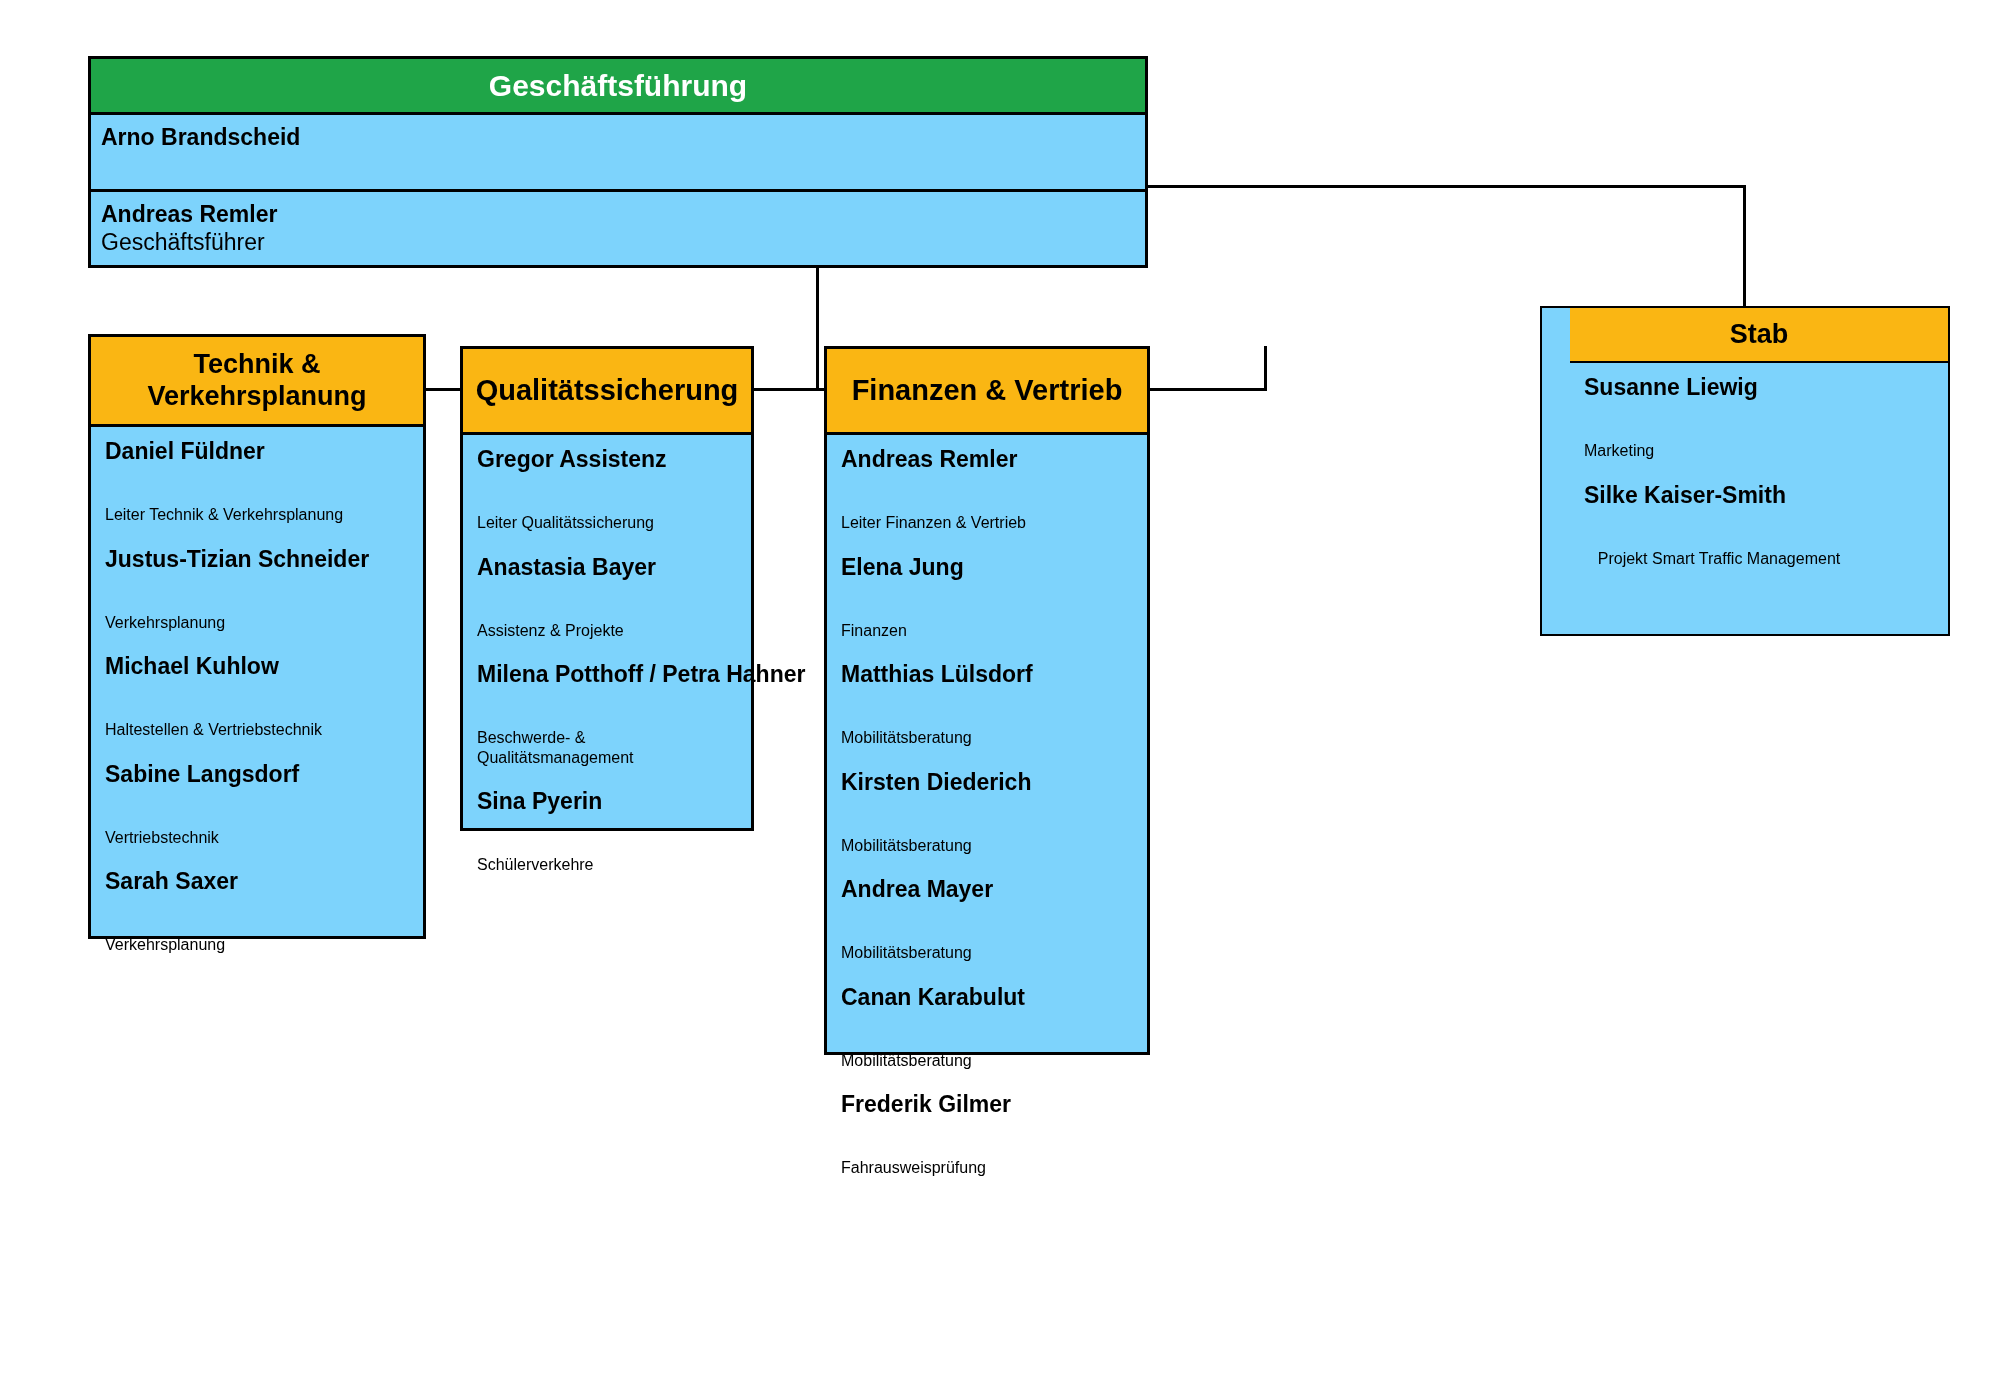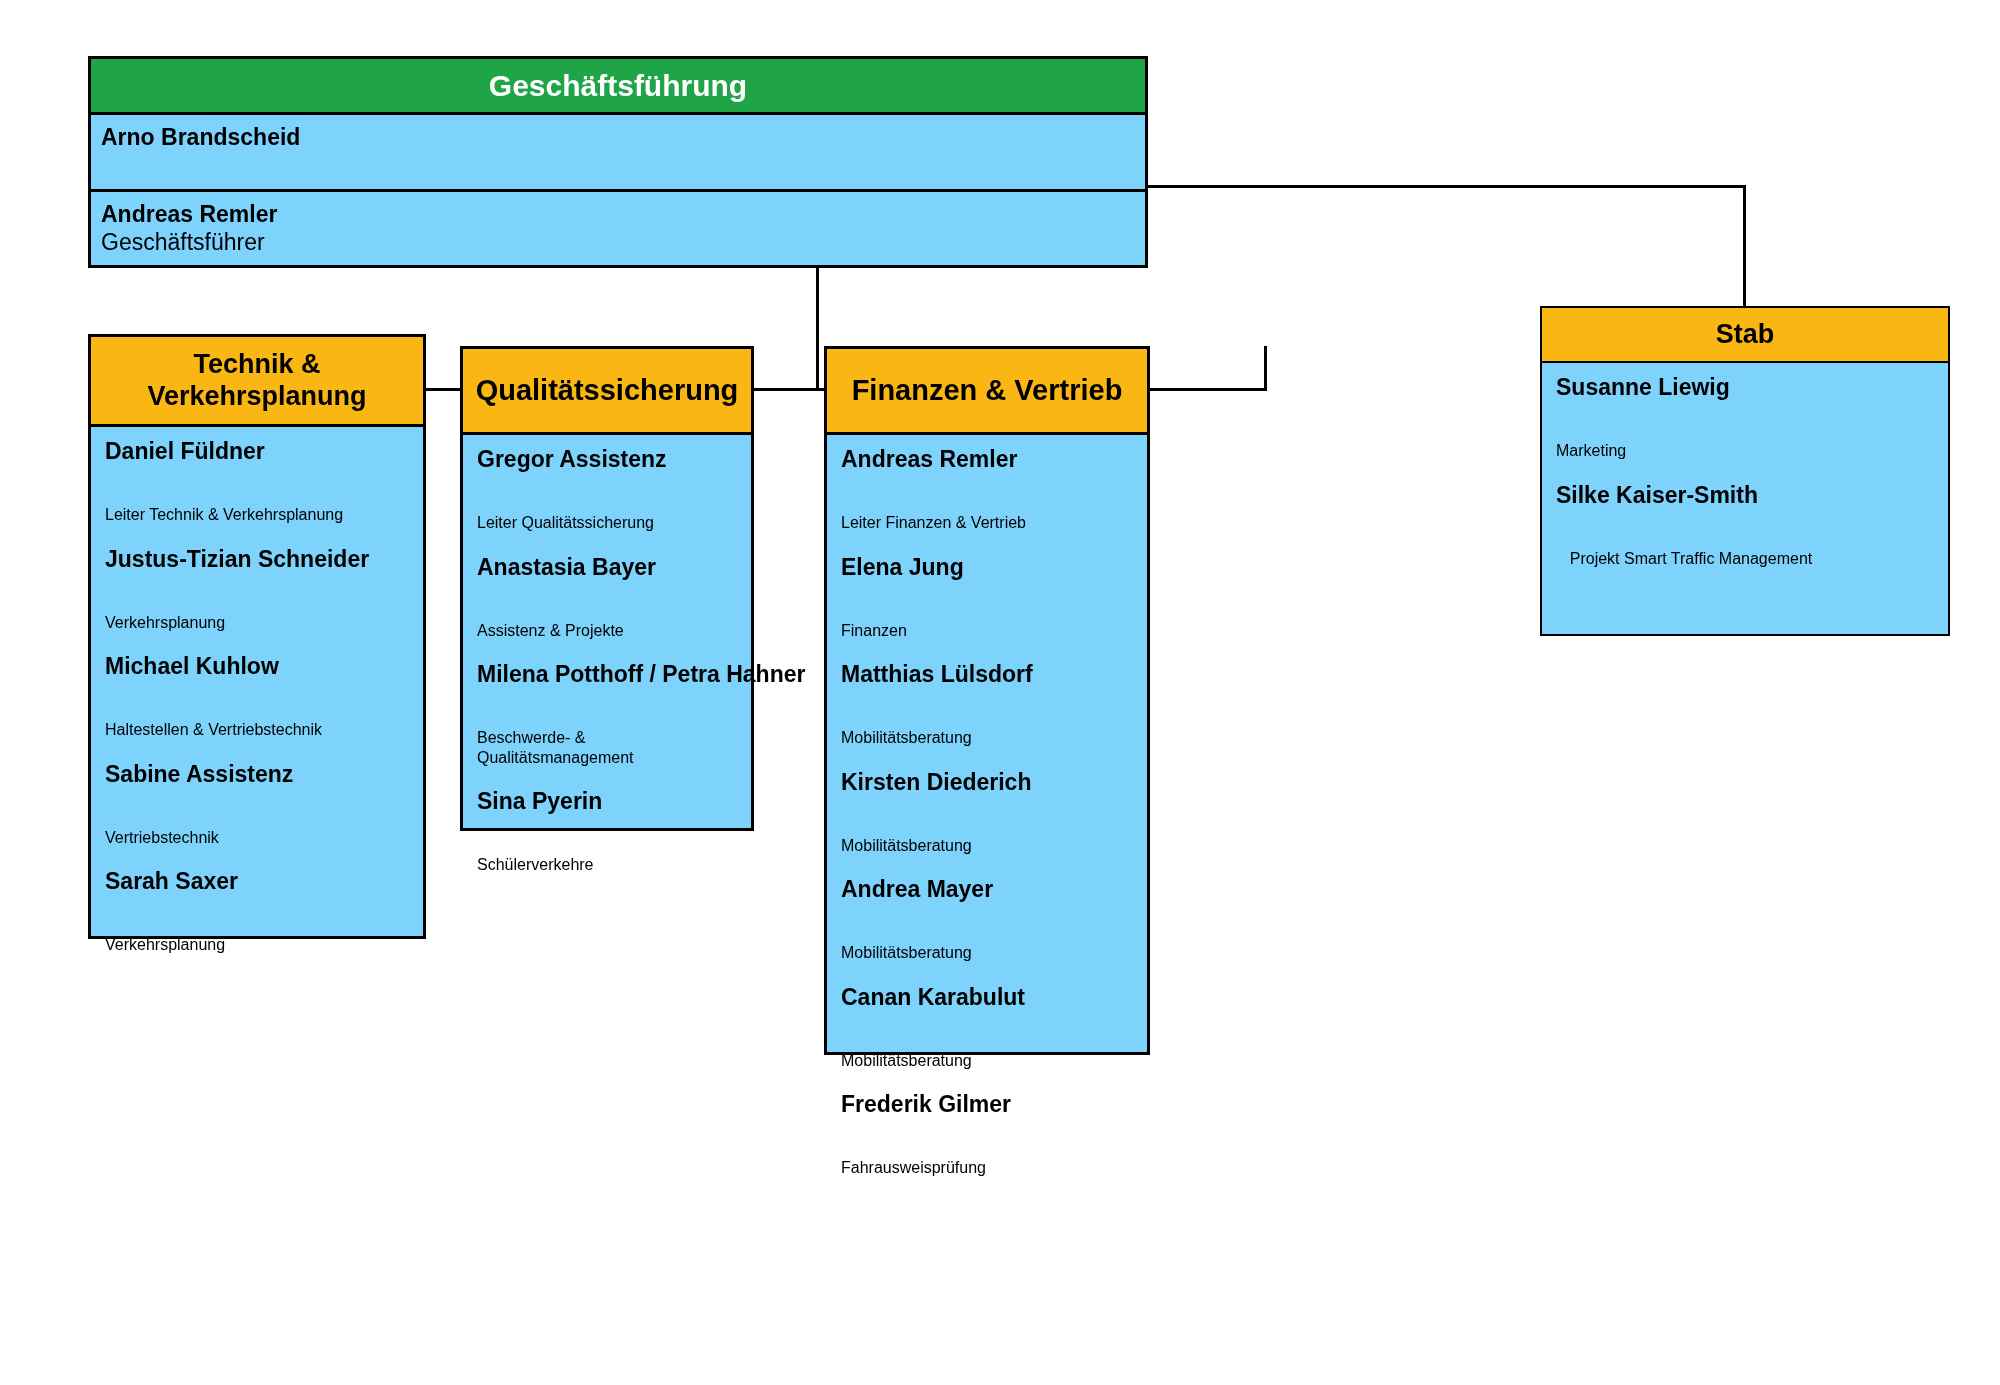--- a/index.html
+++ b/index.html
@@ -106,21 +106,21 @@
   
   #dept-0 { left: 88px;  top: 334px; width: 338px;  height: 605px; }
   #dept-0 .hdr { height: 90px; }
 
   #dept-1 { left: 460px; top: 346px; width: 294px;  height: 485px; }
   #dept-1 .hdr { height: 86px; }
 
   #dept-2 { left: 824px; top: 346px; width: 326px;  height: 709px; }
   #dept-2 .hdr { height: 86px; }
 
-  #staff-box { left: 1192px; top: 306px; width: 324px; height: 187px; }
+  #staff-box { left: 1192px; top: 306px; width: 324px; height: 187px; padding-left: 28px; }
   #staff-box .hdr { height: 48px; font-size: 27px; }
 
   
   #staff-box { border: 2px solid #000000; }
   #staff-box .hdr { border-bottom: 2px solid #000000; }
 
   
   .line {
     position: absolute;
     background: #000000;
@@ -226,21 +226,21 @@
       </div>
       <div class="person">
         <div class="pname">Justus-Tizian Schneider</div>
         <div class="prole">Verkehrsplanung</div>
       </div>
       <div class="person">
         <div class="pname">Michael Kuhlow</div>
         <div class="prole">Haltestellen &amp; Vertriebstechnik</div>
       </div>
       <div class="person">
-        <div class="pname">Sabine Assistenz</div>
+        <div class="pname">Sabine Langsdorf</div>
         <div class="prole">Vertriebstechnik</div>
       </div>
       <div class="person">
         <div class="pname">Sarah Saxer</div>
         <div class="prole">Verkehrsplanung</div>
       </div>
     </div>
   </div>
 
   <div class="box" id="dept-1">

